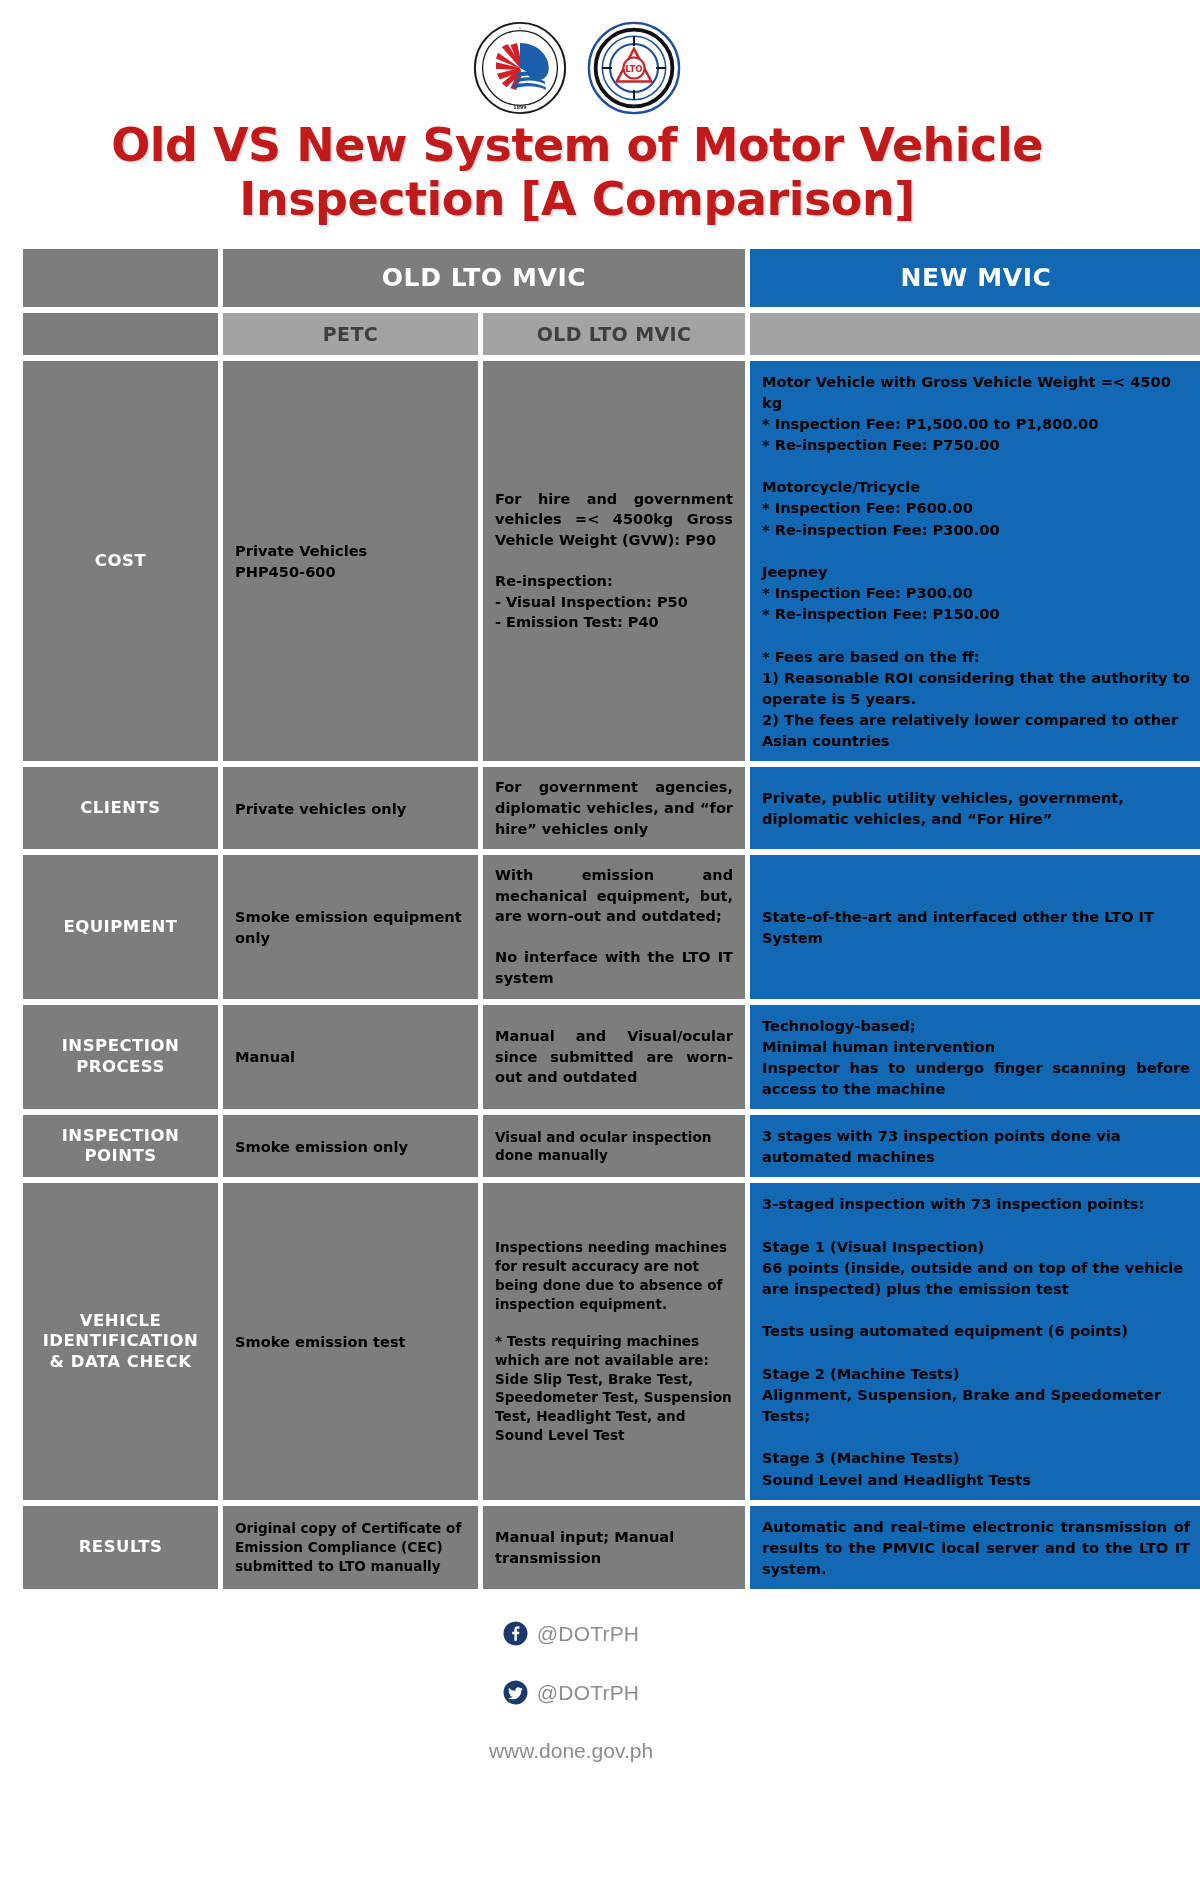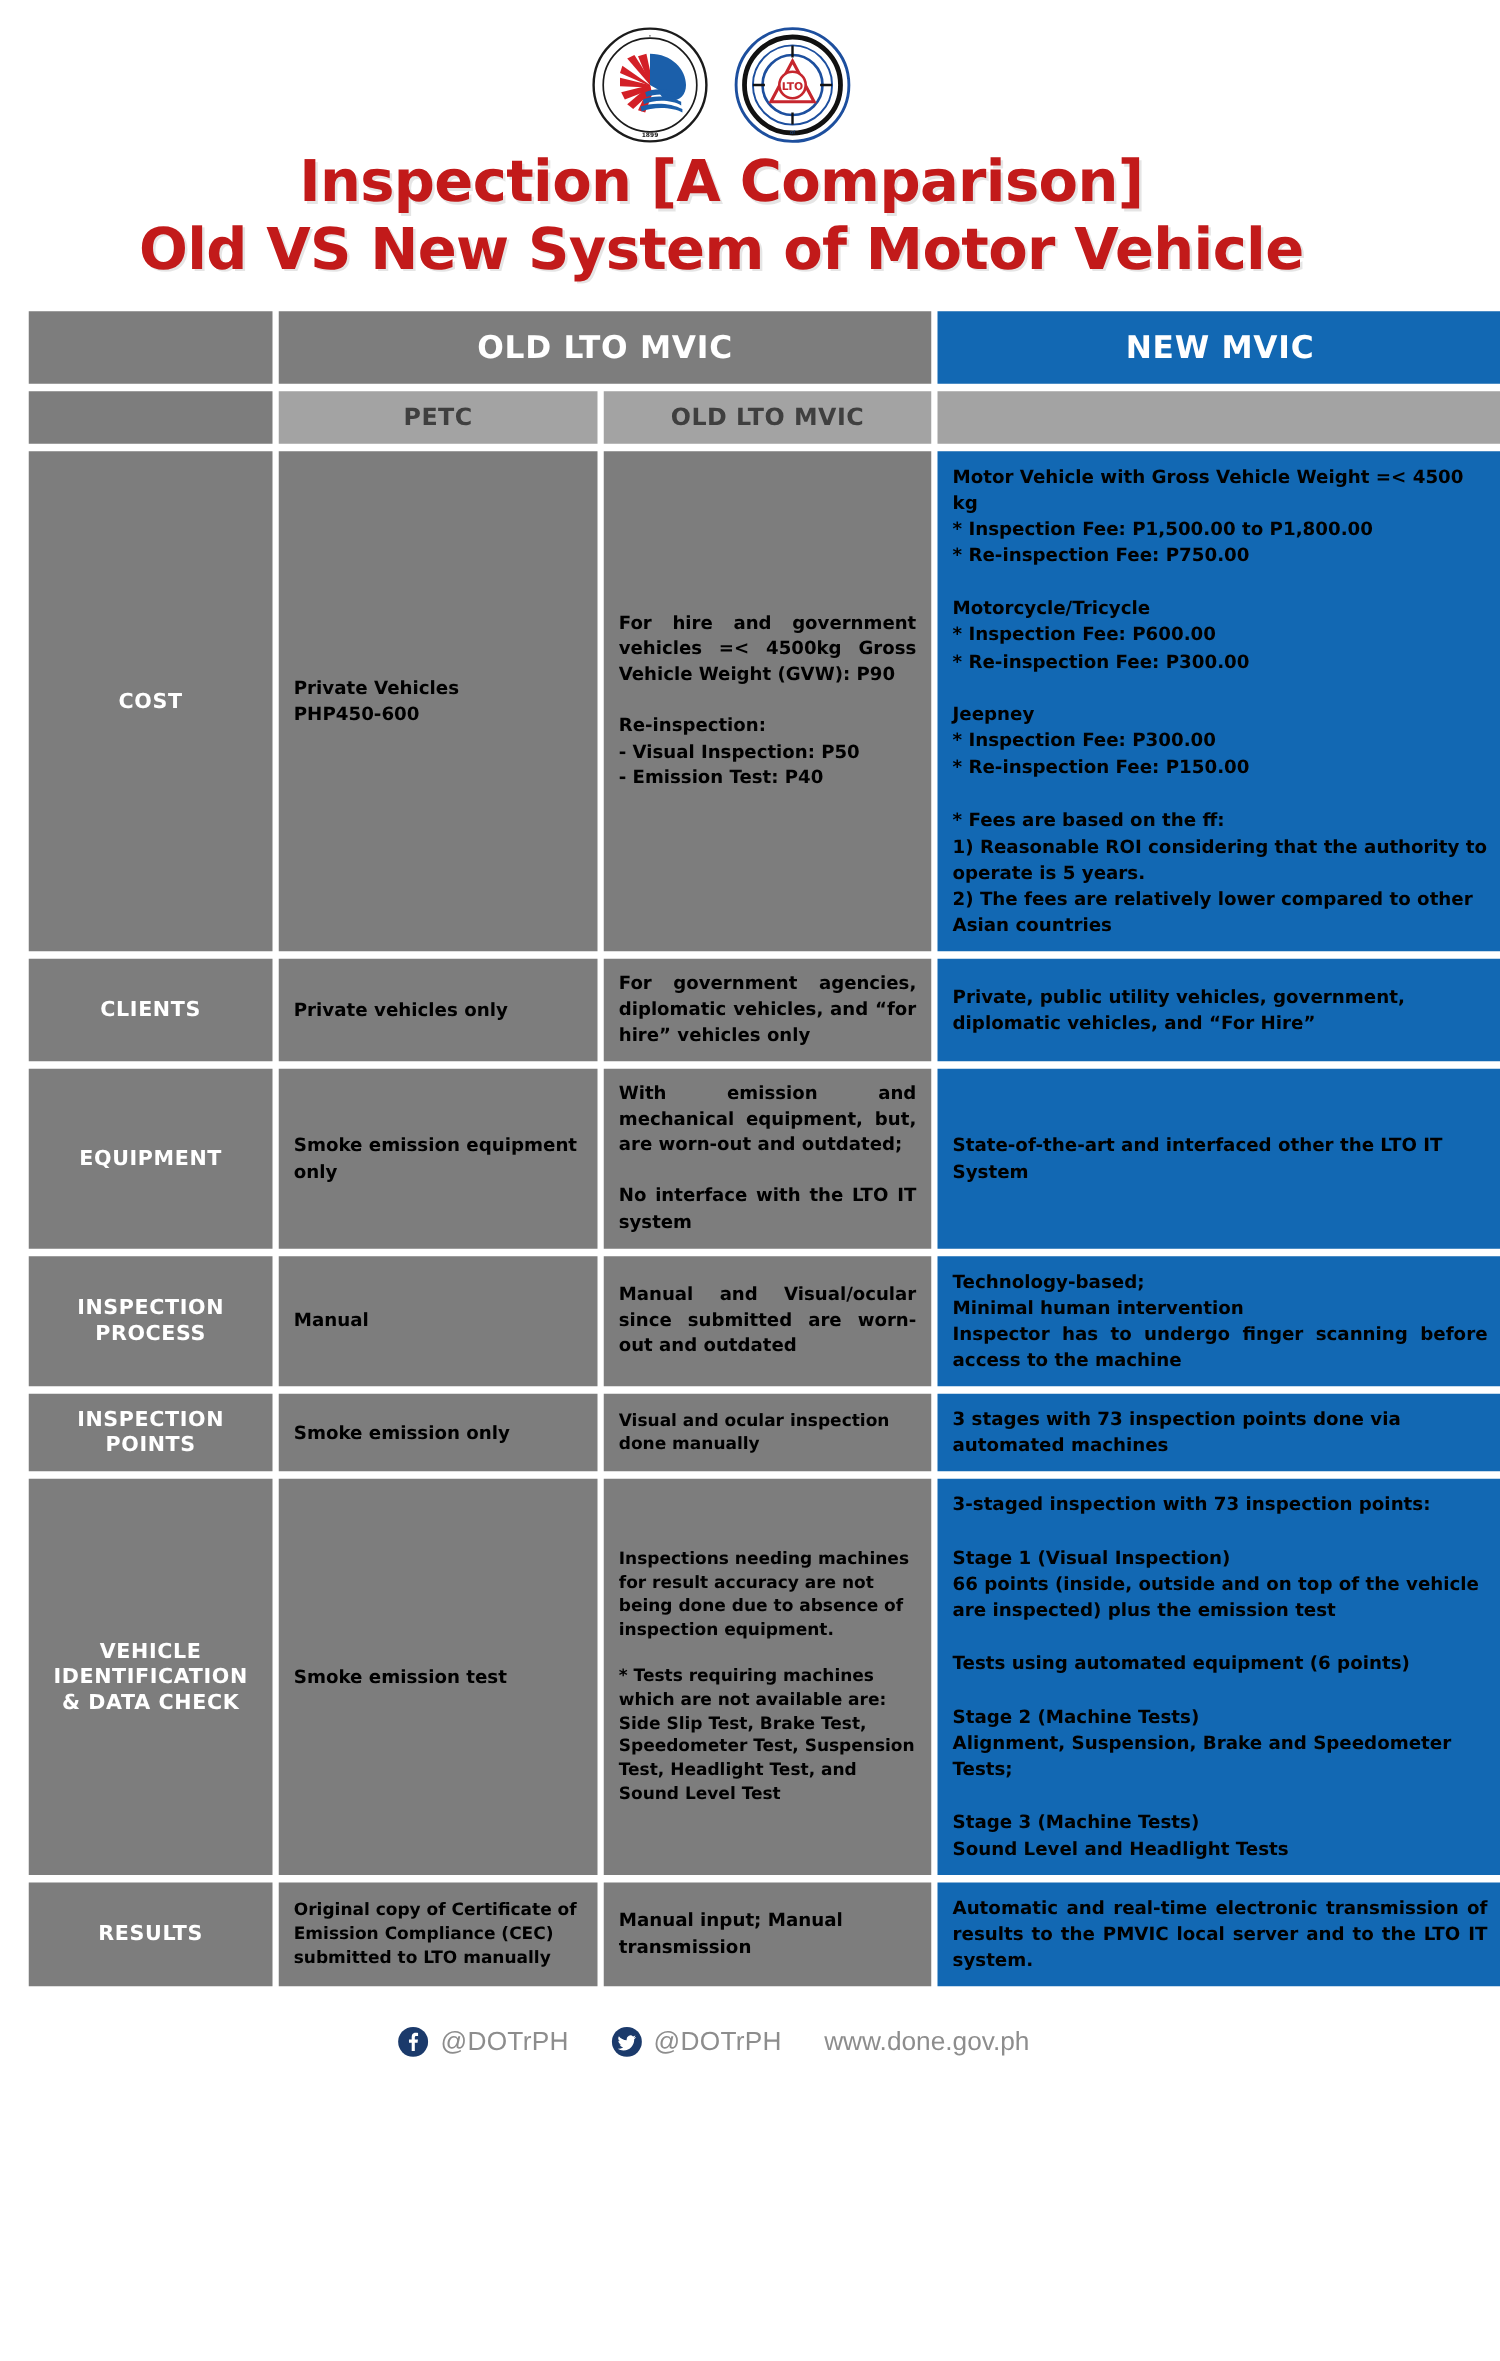--- a/index.html
+++ b/index.html
@@ -94,21 +94,21 @@
   .justify { text-align:justify; text-align-last:left; }
   .cell-text.sm { font-size:13.6px; line-height:1.38; }
   .cell-text.nm { font-size:14.6px; line-height:1.45; }
 
   td.pad-top { vertical-align:top; }
   td.vmid { vertical-align:middle; }
 
   
   .footer {
     display:flex; justify-content:center; align-items:center;
-    gap:34px; padding:26px 12px 22px 0;
+    gap:34px; padding:26px 12px 22px 0;flex-direction:column;
   }
   .fitem { display:flex; align-items:center; gap:9px; }
   .fico { width:25px; height:25px; display:block; }
   .ftext {
     font-family:"Liberation Sans", sans-serif;
     font-size:21px;
     color:#8d8d8d;
     letter-spacing:0.2px;
   }
   .fsite { font-family:"Liberation Sans", sans-serif; font-size:21px; color:#8d8d8d; }
@@ -156,22 +156,22 @@
         <line x1="73" y1="50" x2="83" y2="50"></line>
       </g>
       <polygon points="50,30 68,64 32,64" fill="none" stroke="#c6262e" stroke-width="2.6"></polygon>
       <circle cx="50" cy="50" r="11" fill="#fff" stroke="#c6262e" stroke-width="2.2"></circle>
       <text x="50" y="54" text-anchor="middle" font-size="9" font-family="DejaVu Sans, sans-serif" font-weight="bold" fill="#c6262e">LTO</text>
       <text x="50" y="91" text-anchor="middle" font-size="4.4" font-family="DejaVu Sans, sans-serif" fill="#1d4f9e">of</text>
     </svg>
   </div>
 
   <div class="title-block">
+    <div class="title-line">Old VS New System of Motor Vehicle</div>
     <div class="title-line">Inspection [A Comparison]</div>
-    <div class="title-line">Old VS New System of Motor Vehicle</div>
   </div>
 
   <div class="table-wrap">
     <table class="cmp">
       <colgroup>
         <col class="c-label">
           <col class="c-petc">
           <col class="c-old">
           <col class="c-new">
       </colgroup>

